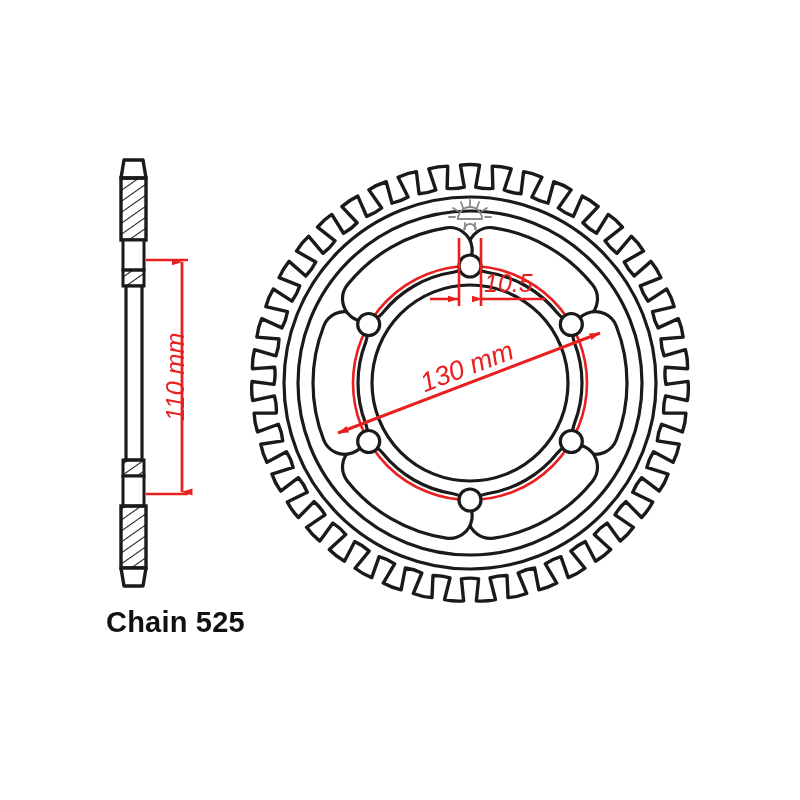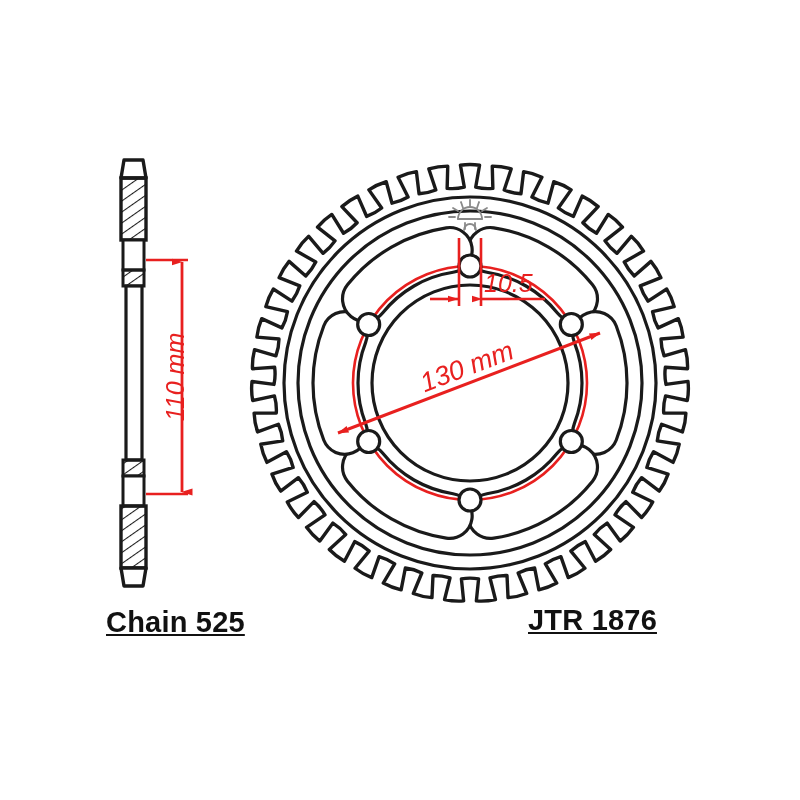--- a/index.html
+++ b/index.html
@@ -7,21 +7,20 @@
   #stage{position:relative;width:800px;height:800px;background:#fff;}
   svg{display:block;}
   .lbl{
     position:absolute;
     font-family:"Liberation Sans",sans-serif;
     font-weight:bold;
     font-size:29px;
     color:#111111;
     letter-spacing:.2px;
     white-space:nowrap;
-    text-decoration:underline;
   }
   #chain-label{left:106px;top:606px;}
   #part-label{left:528px;top:604px;}
 </style>
 </head>
 <body>
 
 <div id="stage">
 
   <svg id="scene" width="800" height="800" viewBox="0 0 800 800">
@@ -126,15 +125,14 @@
     </g>
 
     <g>
       <line x1="338" y1="433" x2="600" y2="333" stroke="#e8201f" stroke-width="3" marker-start="url(#arrL)" marker-end="url(#arrR)"></line>
       <text x="470" y="375" transform="rotate(-20.9 470 375)" text-anchor="middle" font-family="Liberation Sans, sans-serif" font-size="27" font-style="italic" fill="#e8201f">130 mm</text>
     </g>
 
   </svg>
 
   <div class="lbl" id="chain-label">Chain 525</div>
-  <div class="lbl" id="part-label">JTR 1876</div>
 
 </div>
 
 </body></html>

